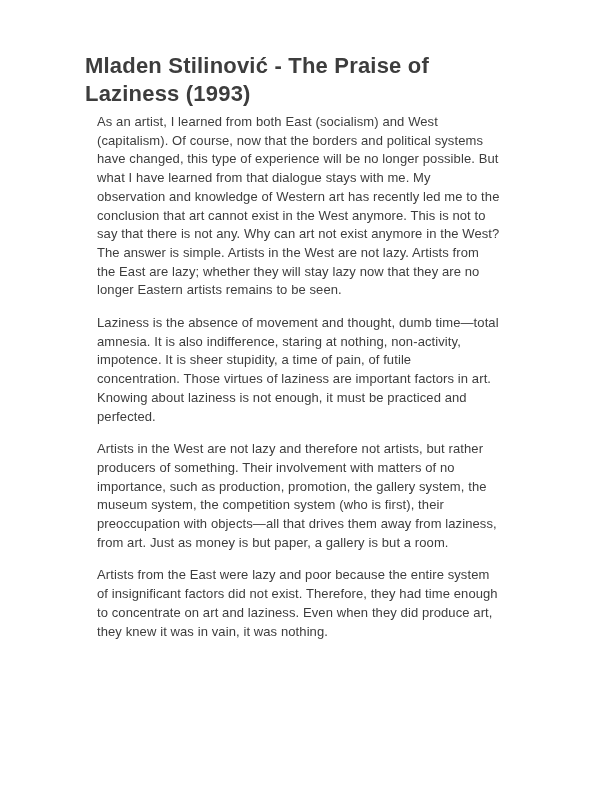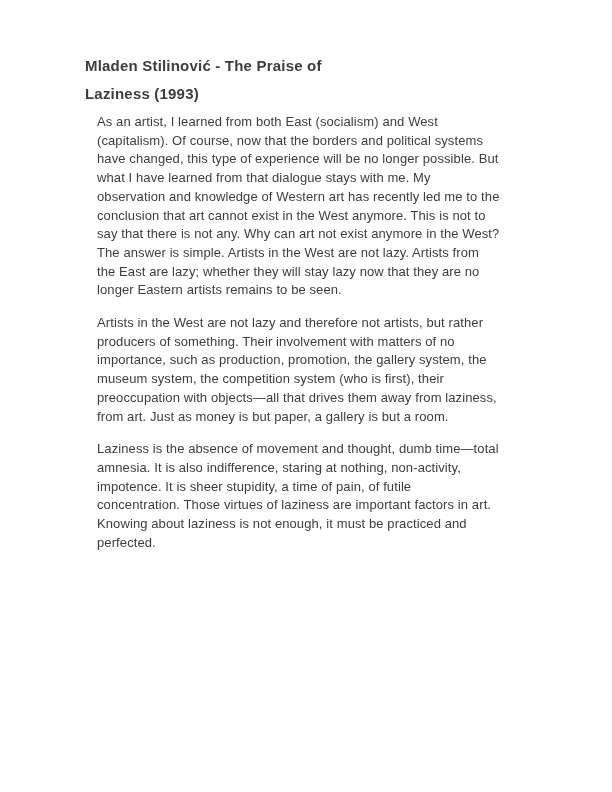--- a/index.html
+++ b/index.html
@@ -13,21 +13,21 @@
     height: 792px;
     background: #ffffff;
     box-sizing: border-box;
     padding: 52px 40px 0 85px;
     font-family: "Liberation Sans", "DejaVu Sans", sans-serif;
     color: #3d3d3d;
     overflow: hidden;
   }
   .doc-title {
     margin: 0 0 5px 0;
-    font-size: 15px;
+    font-size: 22px;
     font-weight: bold;
     line-height: 28px;
     color: #3d3d3d;
     white-space: pre;
     letter-spacing: 0.2px;
   }
   .doc-para {
     margin: 0 0 14px 12px;
     font-size: 13px;
     font-weight: normal;
@@ -48,28 +48,32 @@
 (capitalism). Of course, now that the borders and political systems
 have changed, this type of experience will be no longer possible. But
 what I have learned from that dialogue stays with me. My
 observation and knowledge of Western art has recently led me to the
 conclusion that art cannot exist in the West anymore. This is not to
 say that there is not any. Why can art not exist anymore in the West?
 The answer is simple. Artists in the West are not lazy. Artists from
 the East are lazy; whether they will stay lazy now that they are no
 longer Eastern artists remains to be seen.</p>
 
+  <p class="doc-para">Laziness is the absence of movement and thought, dumb time—total
+amnesia. It is also indifference, staring at nothing, non-activity,
+impotence. It is sheer stupidity, a time of pain, of futile
+concentration. Those virtues of laziness are important factors in art.
+Knowing about laziness is not enough, it must be practiced and
+perfected.</p>
+
   <p class="doc-para">Artists in the West are not lazy and therefore not artists, but rather
 producers of something. Their involvement with matters of no
 importance, such as production, promotion, the gallery system, the
 museum system, the competition system (who is first), their
 preoccupation with objects—all that drives them away from laziness,
 from art. Just as money is but paper, a gallery is but a room.</p>
 
-  <p class="doc-para">Laziness is the absence of movement and thought, dumb time—total
-amnesia. It is also indifference, staring at nothing, non-activity,
-impotence. It is sheer stupidity, a time of pain, of futile
-concentration. Those virtues of laziness are important factors in art.
-Knowing about laziness is not enough, it must be practiced and
-perfected.</p>
-
+  <p class="doc-para">Artists from the East were lazy and poor because the entire system
+of insignificant factors did not exist. Therefore, they had time enough
+to concentrate on art and laziness. Even when they did produce art,
+they knew it was in vain, it was nothing.</p>
 
 </div>
 
 </body></html>

